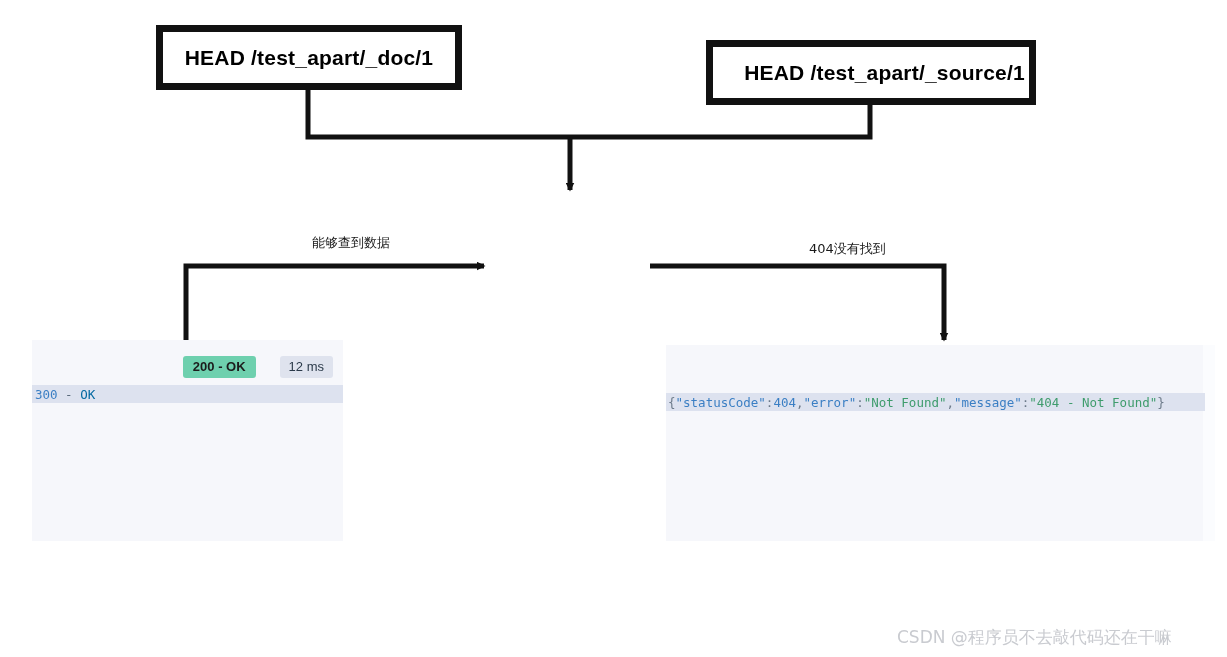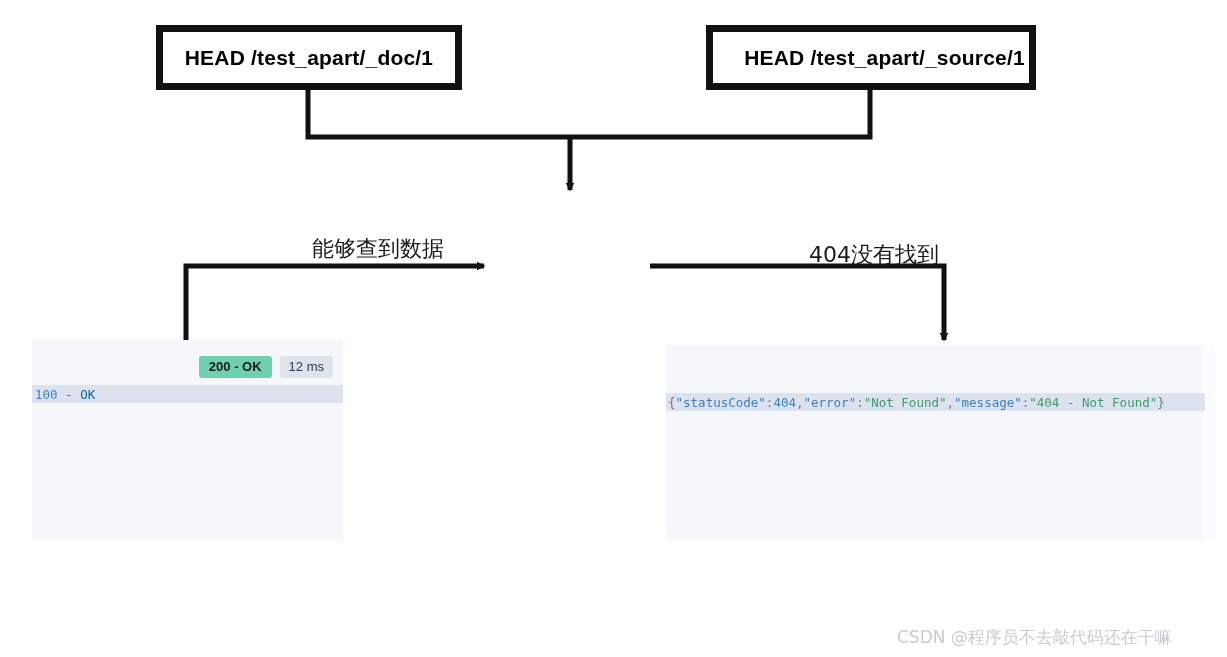--- a/index.html
+++ b/index.html
@@ -26,21 +26,21 @@
     background: #ffffff;
     display: flex;
     align-items: center;
     justify-content: center;
     font-weight: bold;
     font-size: 21px;
     color: #000000;
     letter-spacing: 0.2px;
   }
   #box-doc   { left: 156px; top: 25px;  width: 306px; height: 65px; }
-  #box-source{ left: 706px; top: 25px;  width: 330px; height: 65px; padding-left: 27px; }
+  #box-source{ left: 706px; top: 40px;  width: 330px; height: 65px; padding-left: 27px; }
 
   
   #connectors {
     position: absolute;
     left: 0; top: 0;
     width: 1227px;
     height: 657px;
     pointer-events: none;
   }
 
@@ -62,21 +62,21 @@
     align-items: center;
     justify-content: center;
     font-size: 19px;
     color: #000000;
     font-family: "DejaVu Sans", sans-serif;
   }
 
   
   .edge-label {
     position: absolute;
-    font-size: 22px;
+    font-size: 13px;
     color: #1a1a1a;
     font-family: "DejaVu Sans", sans-serif;
     white-space: nowrap;
   }
   #label-left  { left: 312px; top: 234px; }
   #label-right { left: 789px; top: 240px; margin-left: 20px; }
 
   
   .response-panel {
     position: absolute;
@@ -93,21 +93,21 @@
     width: 12px;
     height: 100%;
     background: #fbfcfe;
   }
   .badge-row {
     position: absolute;
     right: 10px;
     top: 16px;
     display: flex;
     align-items: center;
-    gap: 8px;
+    gap: 24px;
     text-align: center;
   }
   .status-badge {
     font-size: 13px;
     font-weight: bold;
     color: #1c1c1c;
     padding: 4px 10px 5px 10px;
     border-radius: 3px;
     line-height: 1;
   }
@@ -190,21 +190,21 @@
   <div id="label-left" class="edge-label">能够查到数据</div>
 
   <div id="label-right" class="edge-label">404没有找到</div>
 
   <div id="panel-ok" class="response-panel">
     <div class="badge-row">
       <span class="status-badge ok">200 - OK</span>
       <span class="time-badge">12 ms</span>
     </div>
     <div class="code-line">
-      <span class="tok-num">100</span><span class="tok-punct"> - </span><span class="tok-plain">OK</span>
+      <span class="tok-num">300</span><span class="tok-punct"> - </span><span class="tok-plain">OK</span>
     </div>
   </div>
 
   <div id="panel-notfound" class="response-panel">
     <div class="panel-scroll-edge"></div>
     <div class="code-line">
       <span class="tok-brace">{</span><span class="tok-key">"statusCode"</span><span class="tok-brace">:</span><span class="tok-num">404</span><span class="tok-brace">,</span><span class="tok-key">"error"</span><span class="tok-brace">:</span><span class="tok-str">"Not Found"</span><span class="tok-brace">,</span><span class="tok-key">"message"</span><span class="tok-brace">:</span><span class="tok-str">"404 - Not Found"</span><span class="tok-brace">}</span>
     </div>
   </div>
 

